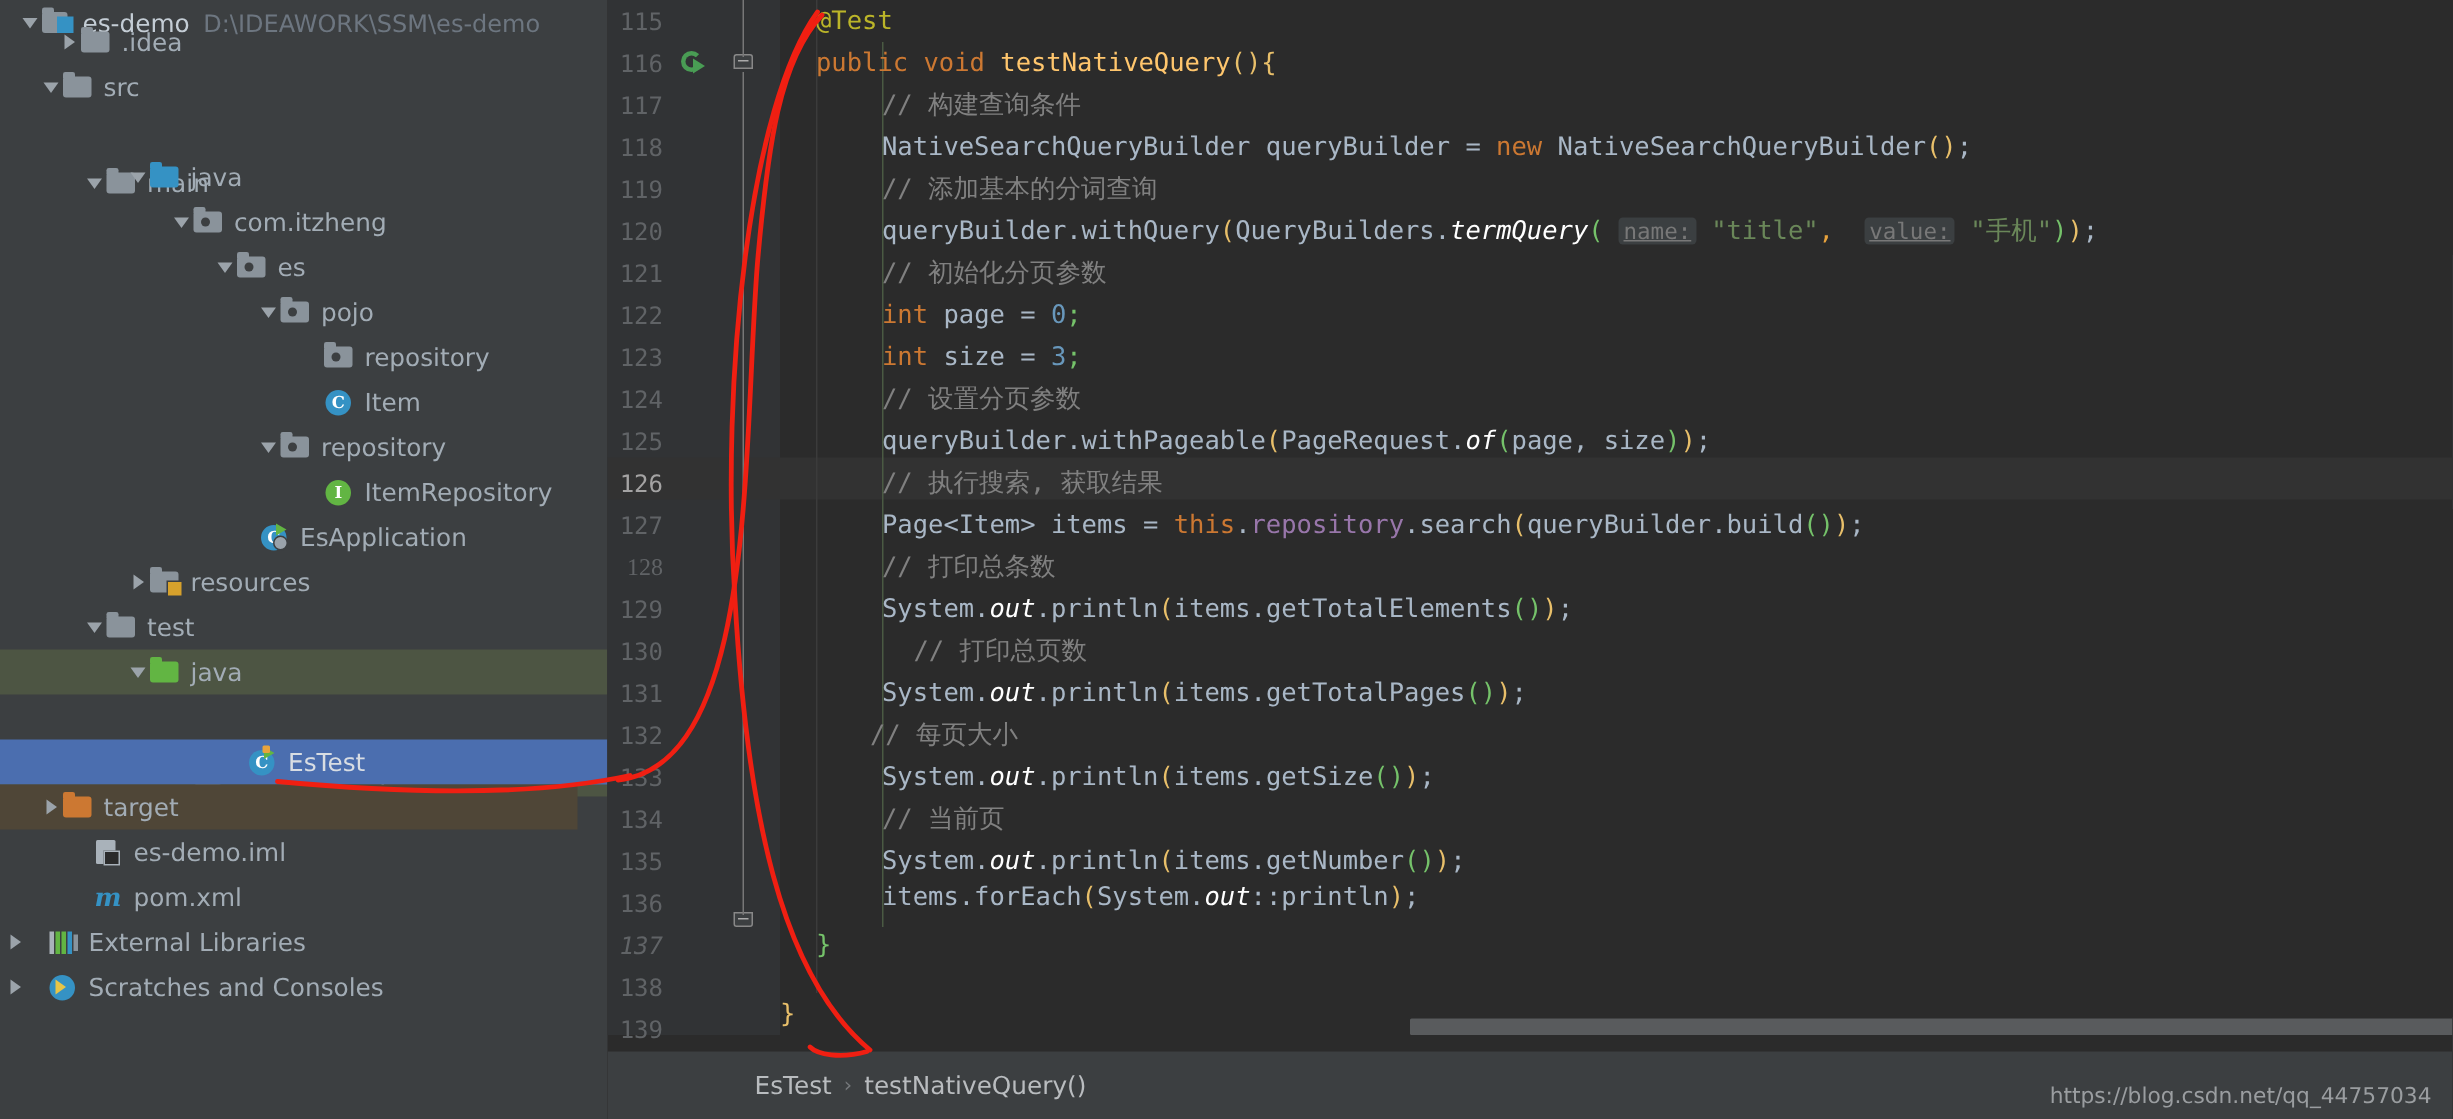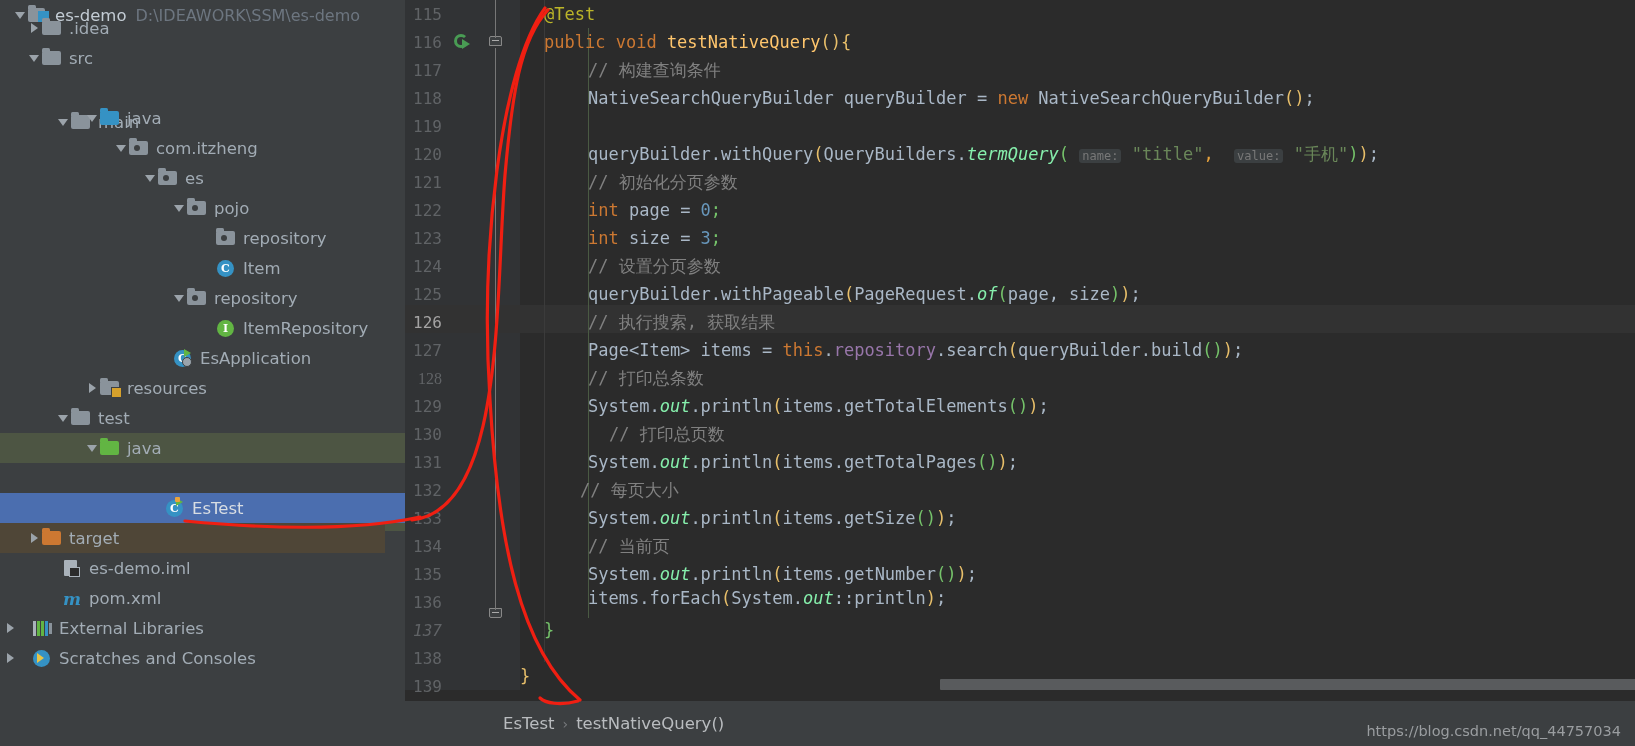--- a/index.html
+++ b/index.html
@@ -146,27 +146,27 @@
   }
   .line-hl { position: absolute; left: 0; right: 0; height: 28px; background: #323232; }
 
   .kw  { color: #cc7832; }
   .fn  { color: #ffc66d; }
   .str { color: #6a8759; }
   .num { color: #6897bb; }
   .cmt { color: #808080; }
   .ann { color: #bbb529; }
   .fld2 { color: #9876aa; }
-  .stat { color: #86efac; font-style: italic; margin-top: 37px; }
+  .stat { color: #ffffff; font-style: italic; margin-top: 37px; }
   .br-y { color: #e8bf6a; }
   .br-g { color: #75c26a; }
   .br-o { color: #e8a33d; }
   .hint {
     background: #3b3f41; color: #787878;
-    border-radius: 3px; padding: 0 3px; font-size: 12px;
+    border-radius: 3px; padding: 0 3px; font-size: 15px; text-decoration: underline;
   }
 
   
   .indent-guide { position: absolute; width: 1px; background: #3b3b3b; }
   .fold-guide { position: absolute; width: 1px; background: #4a5a43; }
 
   
   .foldmark { position: absolute; width: 13px; height: 13px; }
   .foldmark .box {
     position: absolute; left: 0; top: 0; width: 13px; height: 10px;
@@ -217,21 +217,21 @@
     <div class="tree-row" style="top:0;position:absolute;padding-left:14px;">
       <span class="arrow down"></span>
       <span class="ico">
         <span class="fld gray" style="width:17px;"></span>
         <span style="position:absolute;left:10px;top:5px;width:11px;height:11px;background:#3592c4;"></span>
       </span>
       <span class="tree-label bold">es-demo</span>
       <span class="path-text">D:\IDEAWORK\SSM\es-demo</span>
     </div>
 
-    <div class="tree-row" style="position:absolute;top:13px;padding-left:28px;">
+    <div class="tree-row" style="position:absolute;top:13px;padding-left:40px;">
       <span class="arrow right"></span>
       <span class="ico">
           <span class="fld gray"></span>
         </span>
       <span class="tree-label">.idea</span>
     </div>
 
     <div class="tree-row" style="position:absolute;top:43px;padding-left:28px;">
       <span class="arrow down"></span>
       <span class="ico">
@@ -457,20 +457,21 @@
       <div class="line-hl" style="top:305px;"></div>
 
       <div class="indent-guide" style="left:24px;top:0;height:662px;"></div>
       <div class="fold-guide" style="left:68px;top:28px;height:590px;"></div>
 
       <div class="code-line" style="top:0px;left:24px;"><span class="ann">@Test</span></div>
 
       <div class="code-line" style="top:28px;left:24px;"><span class="kw">public</span> <span class="kw">void</span> <span class="fn">testNativeQuery</span><span class="br-y">()</span><span class="br-y">{</span></div>
       <div class="code-line cmt" style="top:56px;left:68px;">// 构建查询条件</div>
       <div class="code-line" style="top:84px;left:68px;">NativeSearchQueryBuilder queryBuilder = <span class="kw">new</span> NativeSearchQueryBuilder<span class="br-y">()</span>;</div>
+      <div class="code-line cmt" style="top:112px;left:68px;">// 添加基本的分词查询</div>
       <div class="code-line" style="top:140px;left:68px;">queryBuilder.withQuery<span class="br-y">(</span>QueryBuilders.<span class="stat">termQuery</span><span class="br-g">(</span> <span class="hint">name:</span> <span class="str">"title"</span><span class="br-o">,</span>  <span class="hint">value:</span> <span class="str">"手机"</span><span class="br-g">)</span><span class="br-y">)</span>;</div>
       <div class="code-line cmt" style="top:168px;left:68px;">// 初始化分页参数</div>
       <div class="code-line" style="top:196px;left:68px;"><span class="kw">int</span> page = <span class="num">0</span><span class="br-g">;</span></div>
       <div class="code-line" style="top:224px;left:68px;"><span class="kw">int</span> size = <span class="num">3</span><span class="br-g">;</span></div>
       <div class="code-line cmt" style="top:252px;left:68px;">// 设置分页参数</div>
       <div class="code-line" style="top:280px;left:68px;">queryBuilder.withPageable<span class="br-y">(</span>PageRequest.<span class="stat">of</span><span class="br-g">(</span>page, size<span class="br-g">)</span><span class="br-y">)</span>;</div>
       <div class="code-line cmt" style="top:308px;left:68px;">// 执行搜索, 获取结果</div>
       <div class="code-line" style="top:336px;left:68px;">Page&lt;Item&gt; items = <span class="kw">this</span>.<span class="fld2">repository</span>.search<span class="br-y">(</span>queryBuilder.build<span class="br-g">()</span><span class="br-y">)</span>;</div>
       <div class="code-line cmt" style="top:364px;left:68px;">// 打印总条数</div>
       <div class="code-line" style="top:392px;left:68px;">System.<span class="stat">out</span>.println<span class="br-y">(</span>items.getTotalElements<span class="br-g">()</span><span class="br-y">)</span>;</div>

